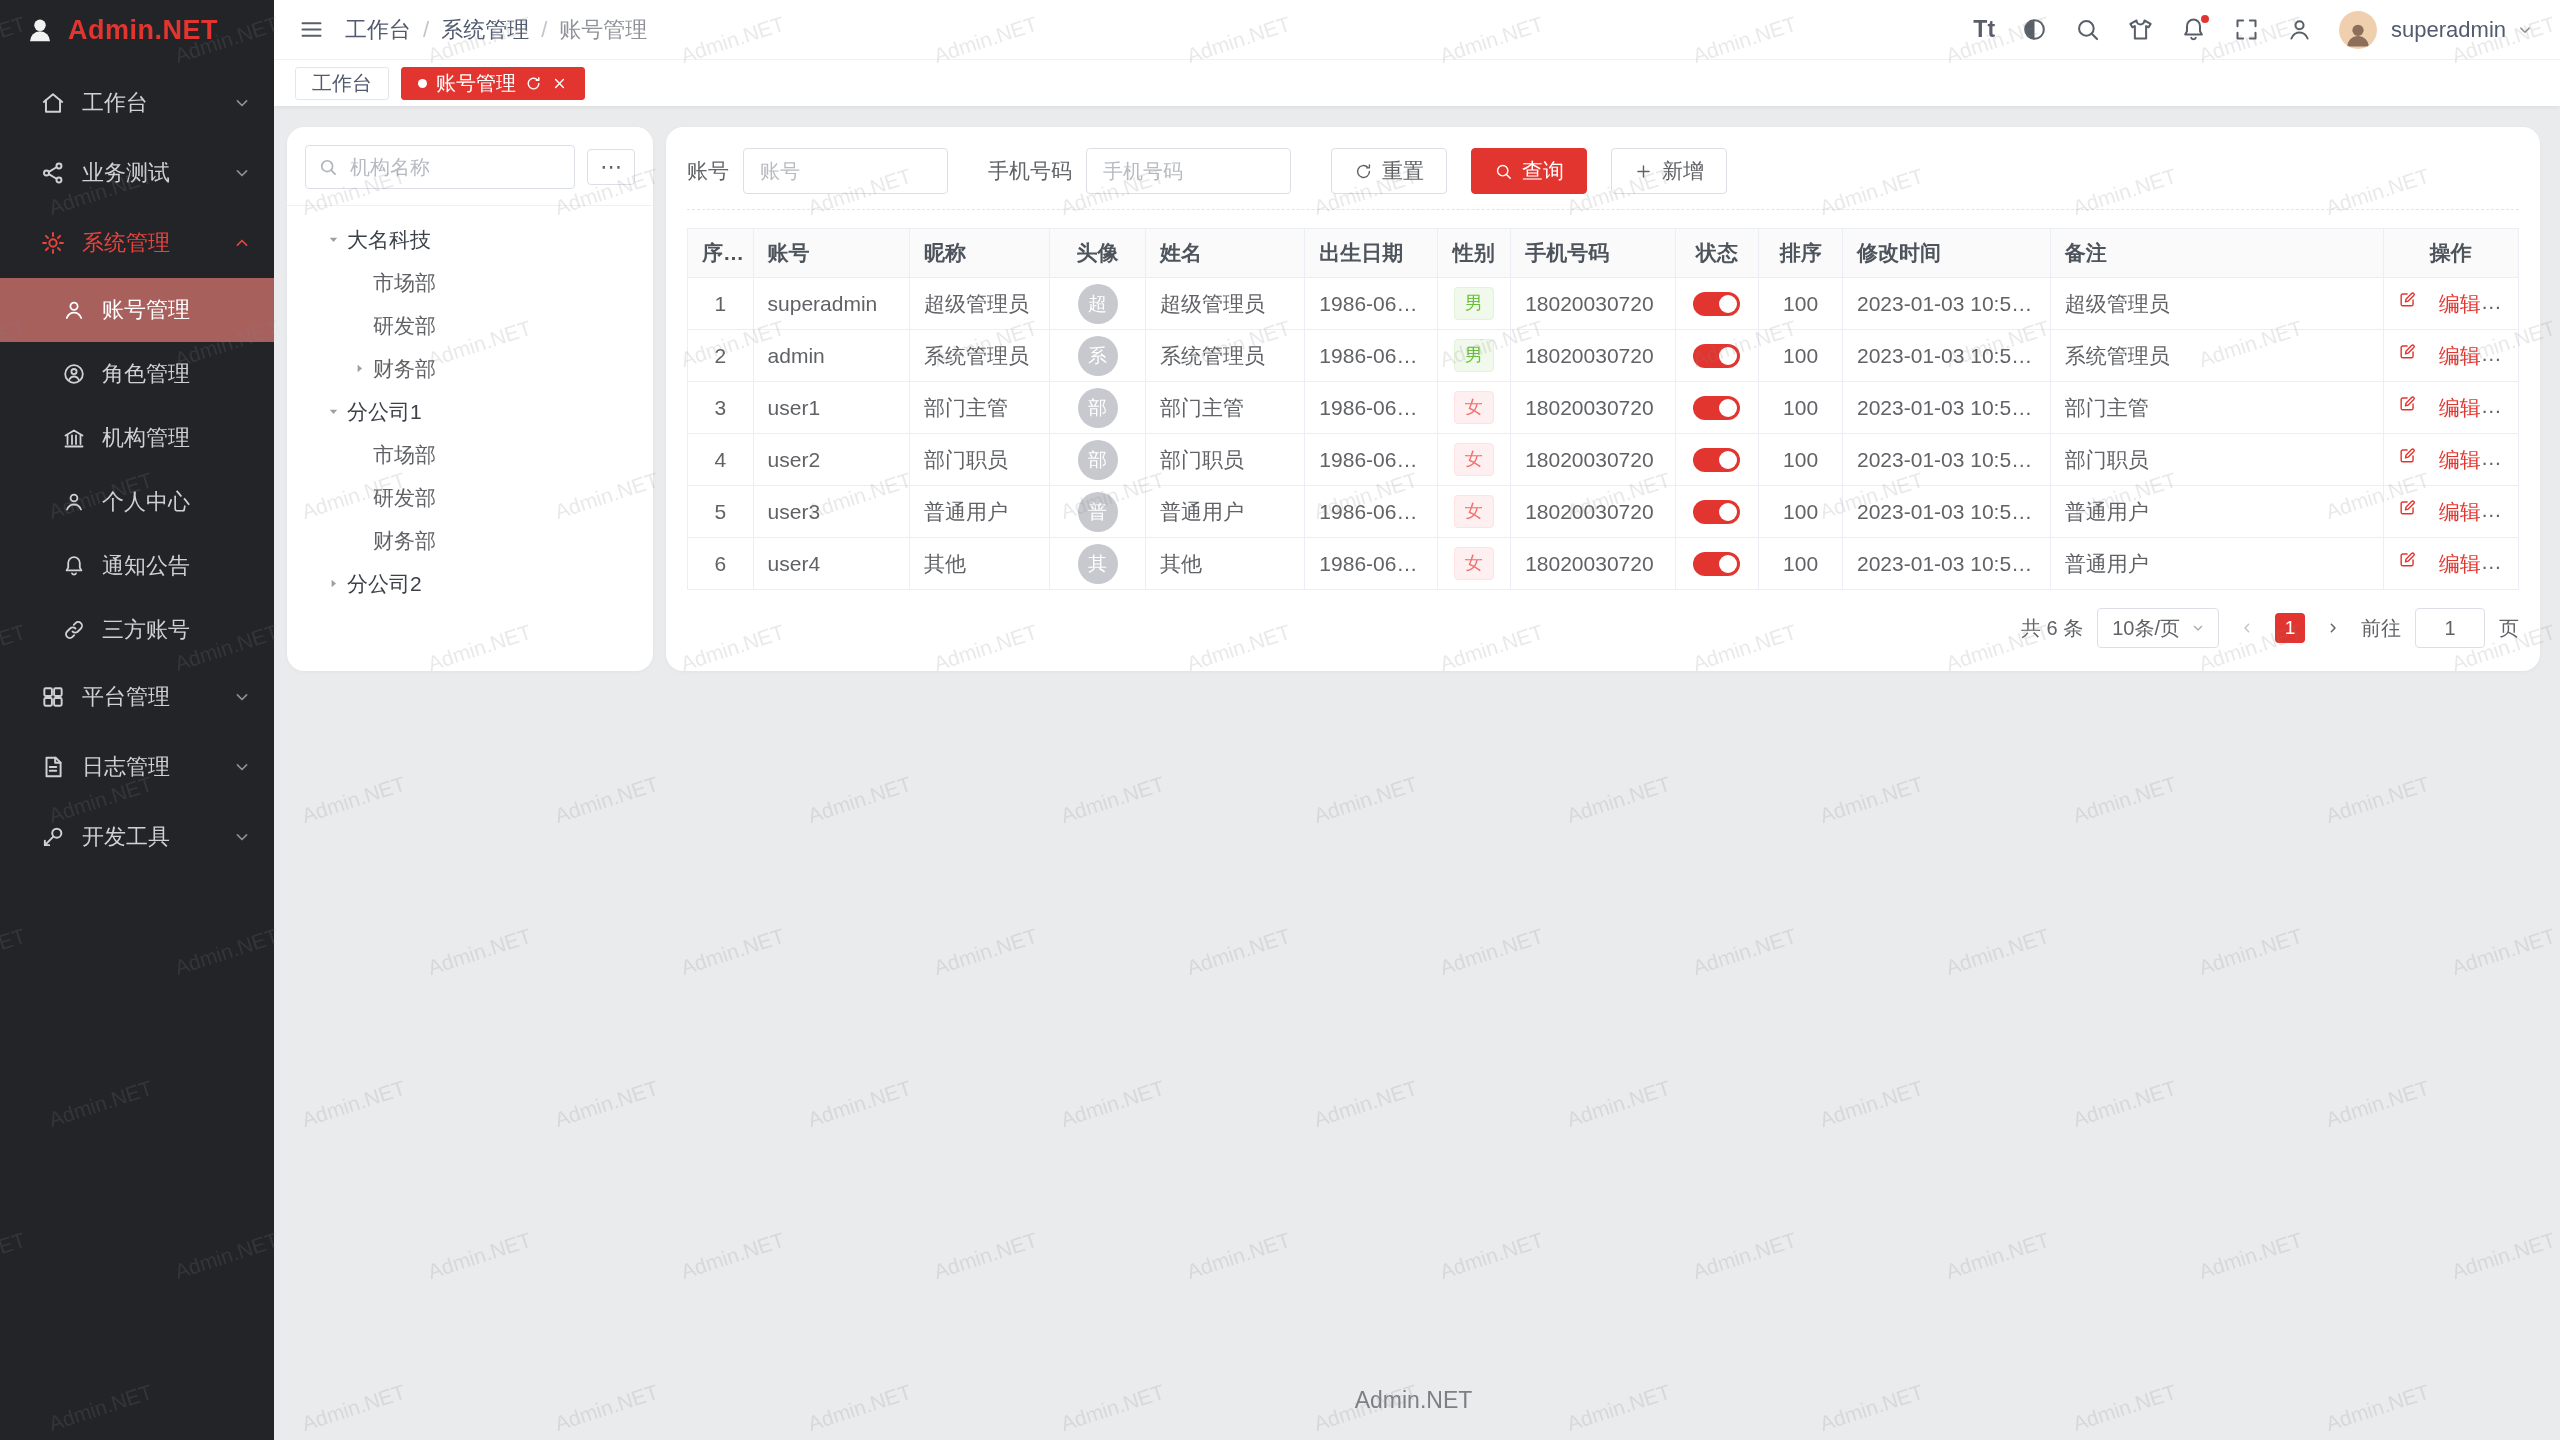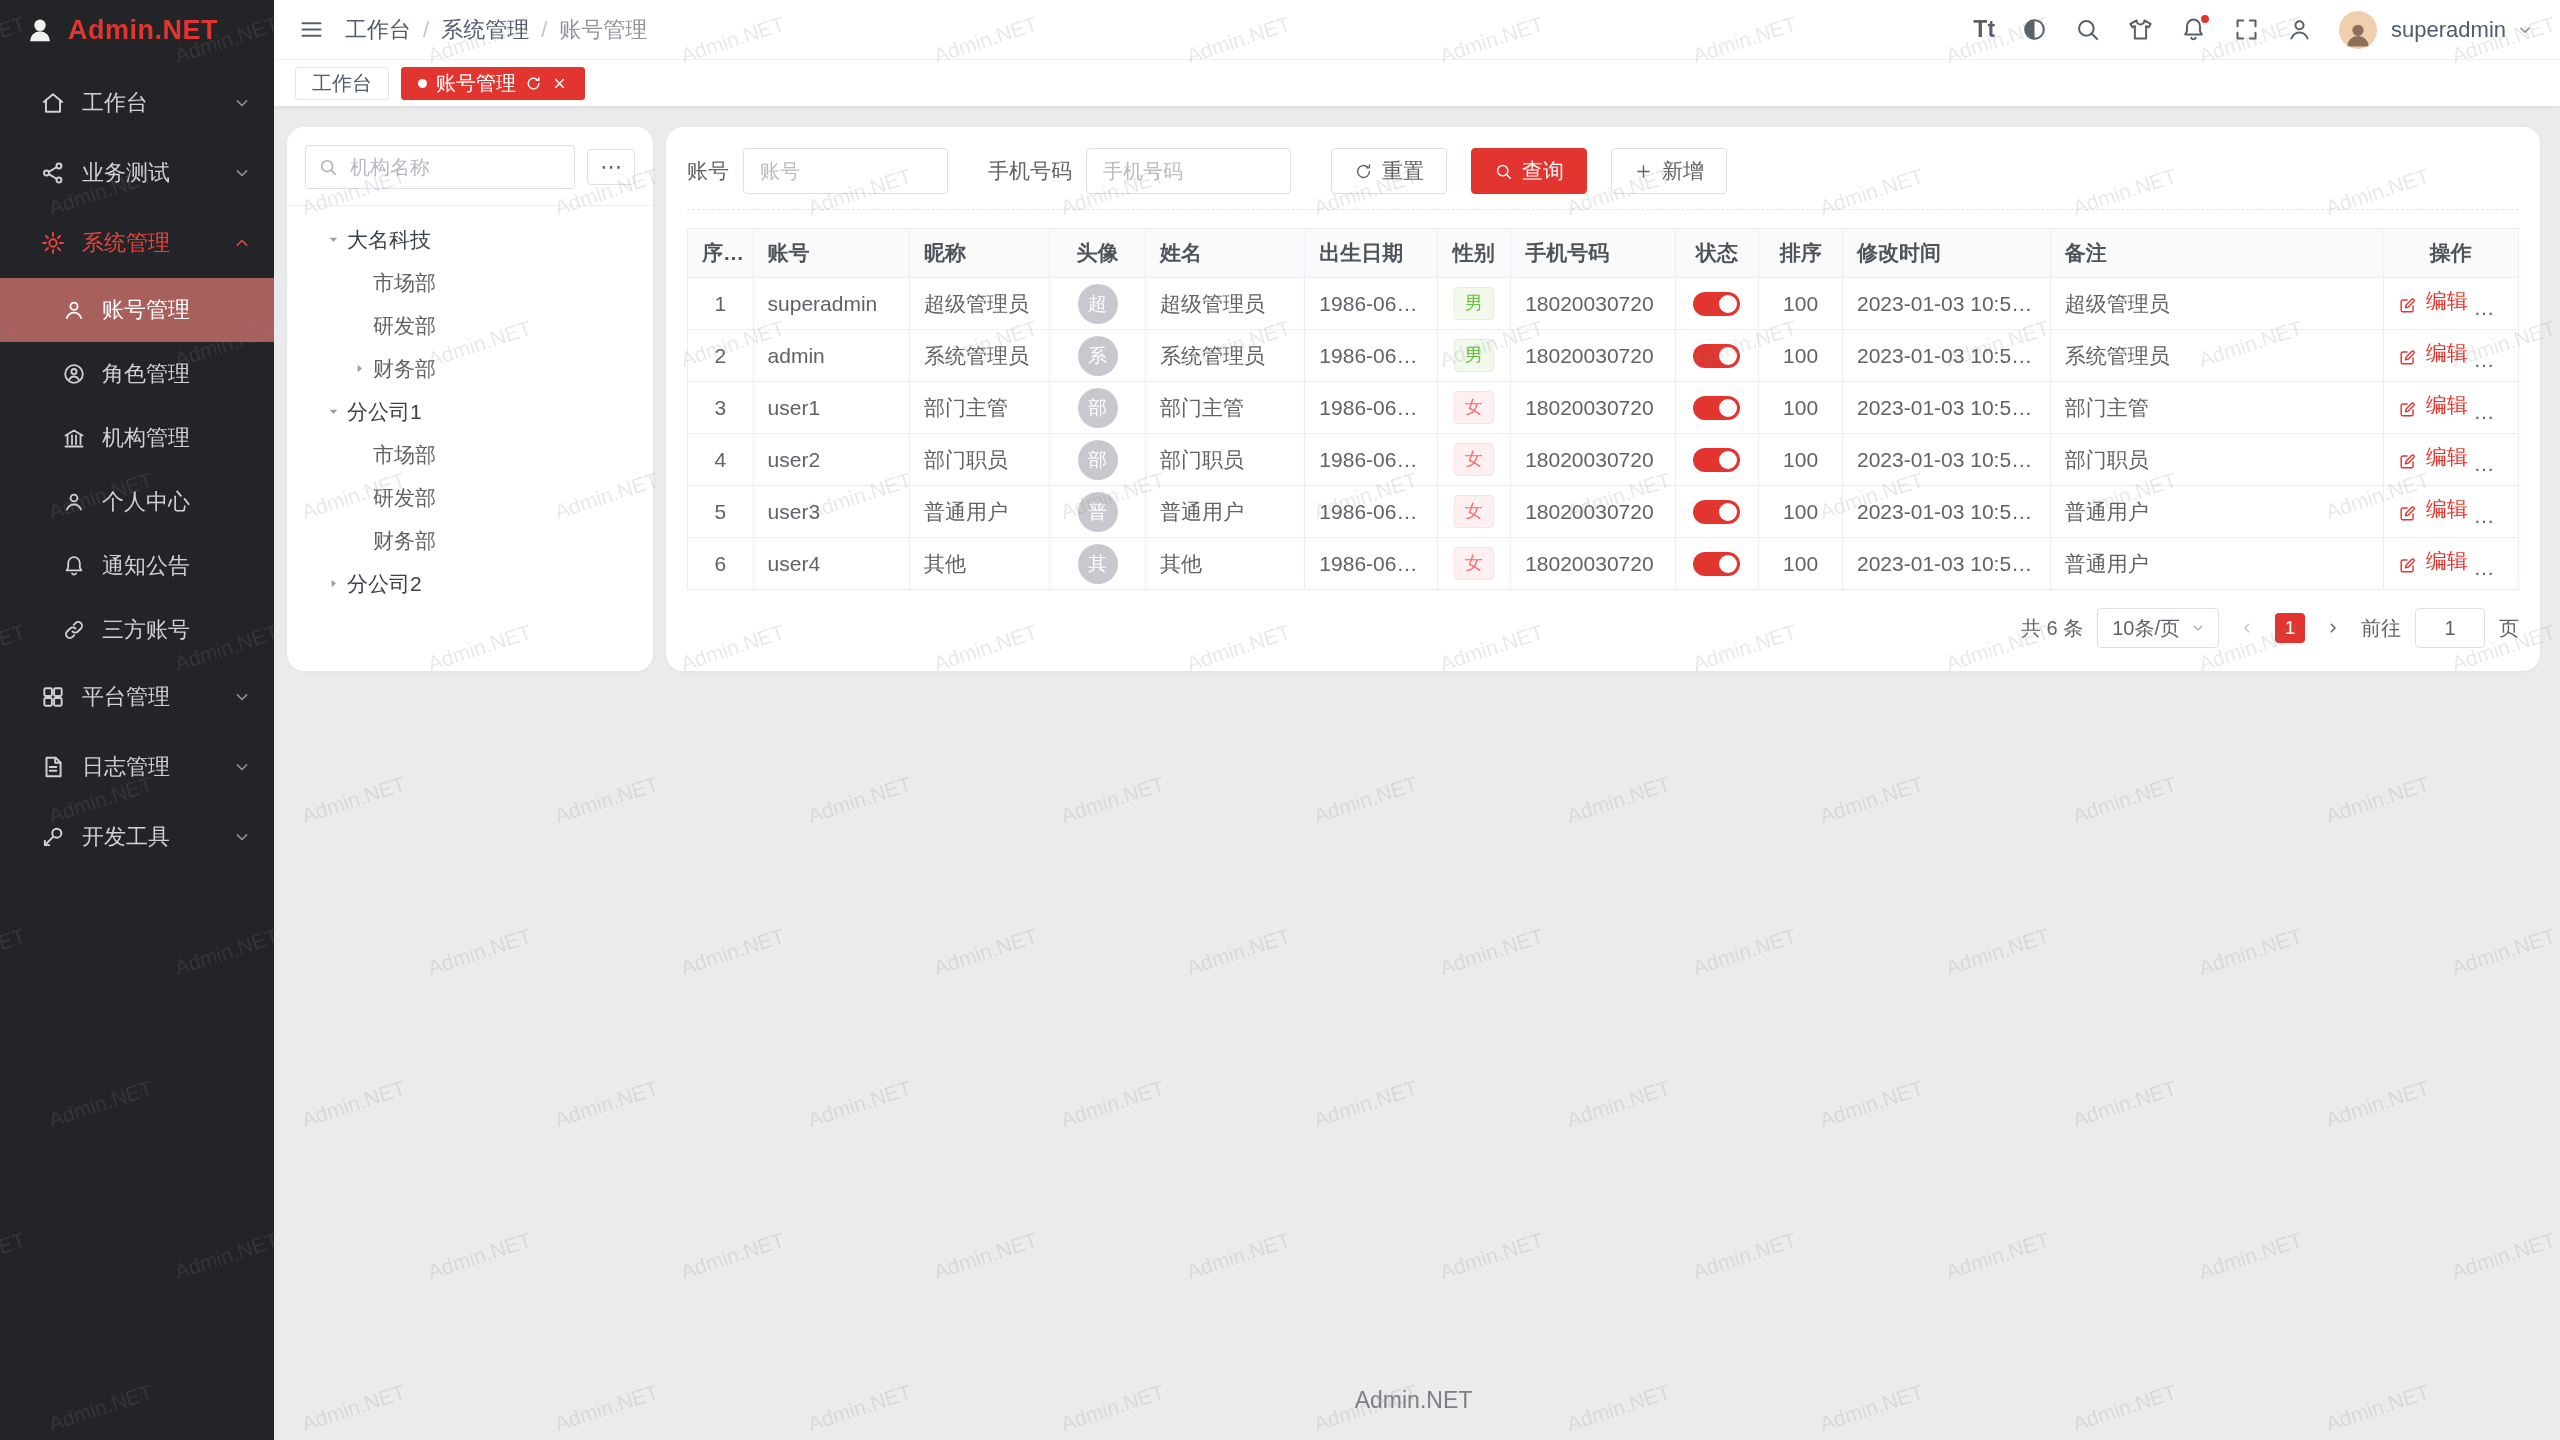--- a/index.html
+++ b/index.html
@@ -91,21 +91,21 @@
   .data th, .data td { border:1px solid #ebeef5; padding:0 14px; font-size:21px; white-space:nowrap; overflow:hidden; text-overflow:ellipsis; text-align:left; }
   .data th { height:49px; background:#fafafa; color:#4e545c; font-weight:bold; }
   .data td { height:52px; color:#606266; }
   .data .c { text-align:center; }
   .tavatar { display:inline-flex; width:40px; height:40px; border-radius:50%; background:#c7c9cf; color:#fff; align-items:center; justify-content:center; font-size:19px; vertical-align:middle; }
   .badge { display:inline-block; padding:3px 10px; border-radius:4px; font-size:18px; line-height:1.35; }
   .badge.male { color:#67c23a; background:#f0f9eb; border:1px solid #e1f3d8; }
   .badge.female { color:#f56c6c; background:#fef0f0; border:1px solid #fde2e2; }
   .toggle { display:inline-block; width:47px; height:24px; border-radius:12px; background:#e3352f; position:relative; vertical-align:middle; cursor:pointer; }
   .toggle::after { content:""; position:absolute; right:3px; top:3px; width:18px; height:18px; border-radius:50%; background:#fff; }
-  .op-edit { color:#e3352f; display:inline-flex; align-items:flex-end; gap:9px; cursor:pointer; }
+  .op-edit { color:#e3352f; display:inline-flex; align-items:flex-start; gap:22px; cursor:pointer; }
   .op-edit svg { width:19px; height:19px; }
   .op-more { margin-left:20px; color:#5a5e66; cursor:pointer; font-weight:bold; letter-spacing:1px; }
 
   .pagination { display:flex; align-items:center; justify-content:flex-end; gap:14px; margin-top:18px; font-size:20px; color:#606266; flex-shrink:0; }
   .page-size { height:40px; border:1px solid #dcdfe6; border-radius:4px; display:inline-flex; align-items:center; gap:10px; padding:0 12px 0 14px; cursor:pointer; }
   .pchev { width:16px; height:16px; color:#a8abb2; }
   .pchev svg { width:100%; height:100%; }
   .page-arrow { width:28px; height:28px; display:flex; align-items:center; justify-content:center; cursor:pointer; }
   .page-arrow svg { width:16px; height:16px; }
   .page-arrow.prev { color:#c0c4cc; }

